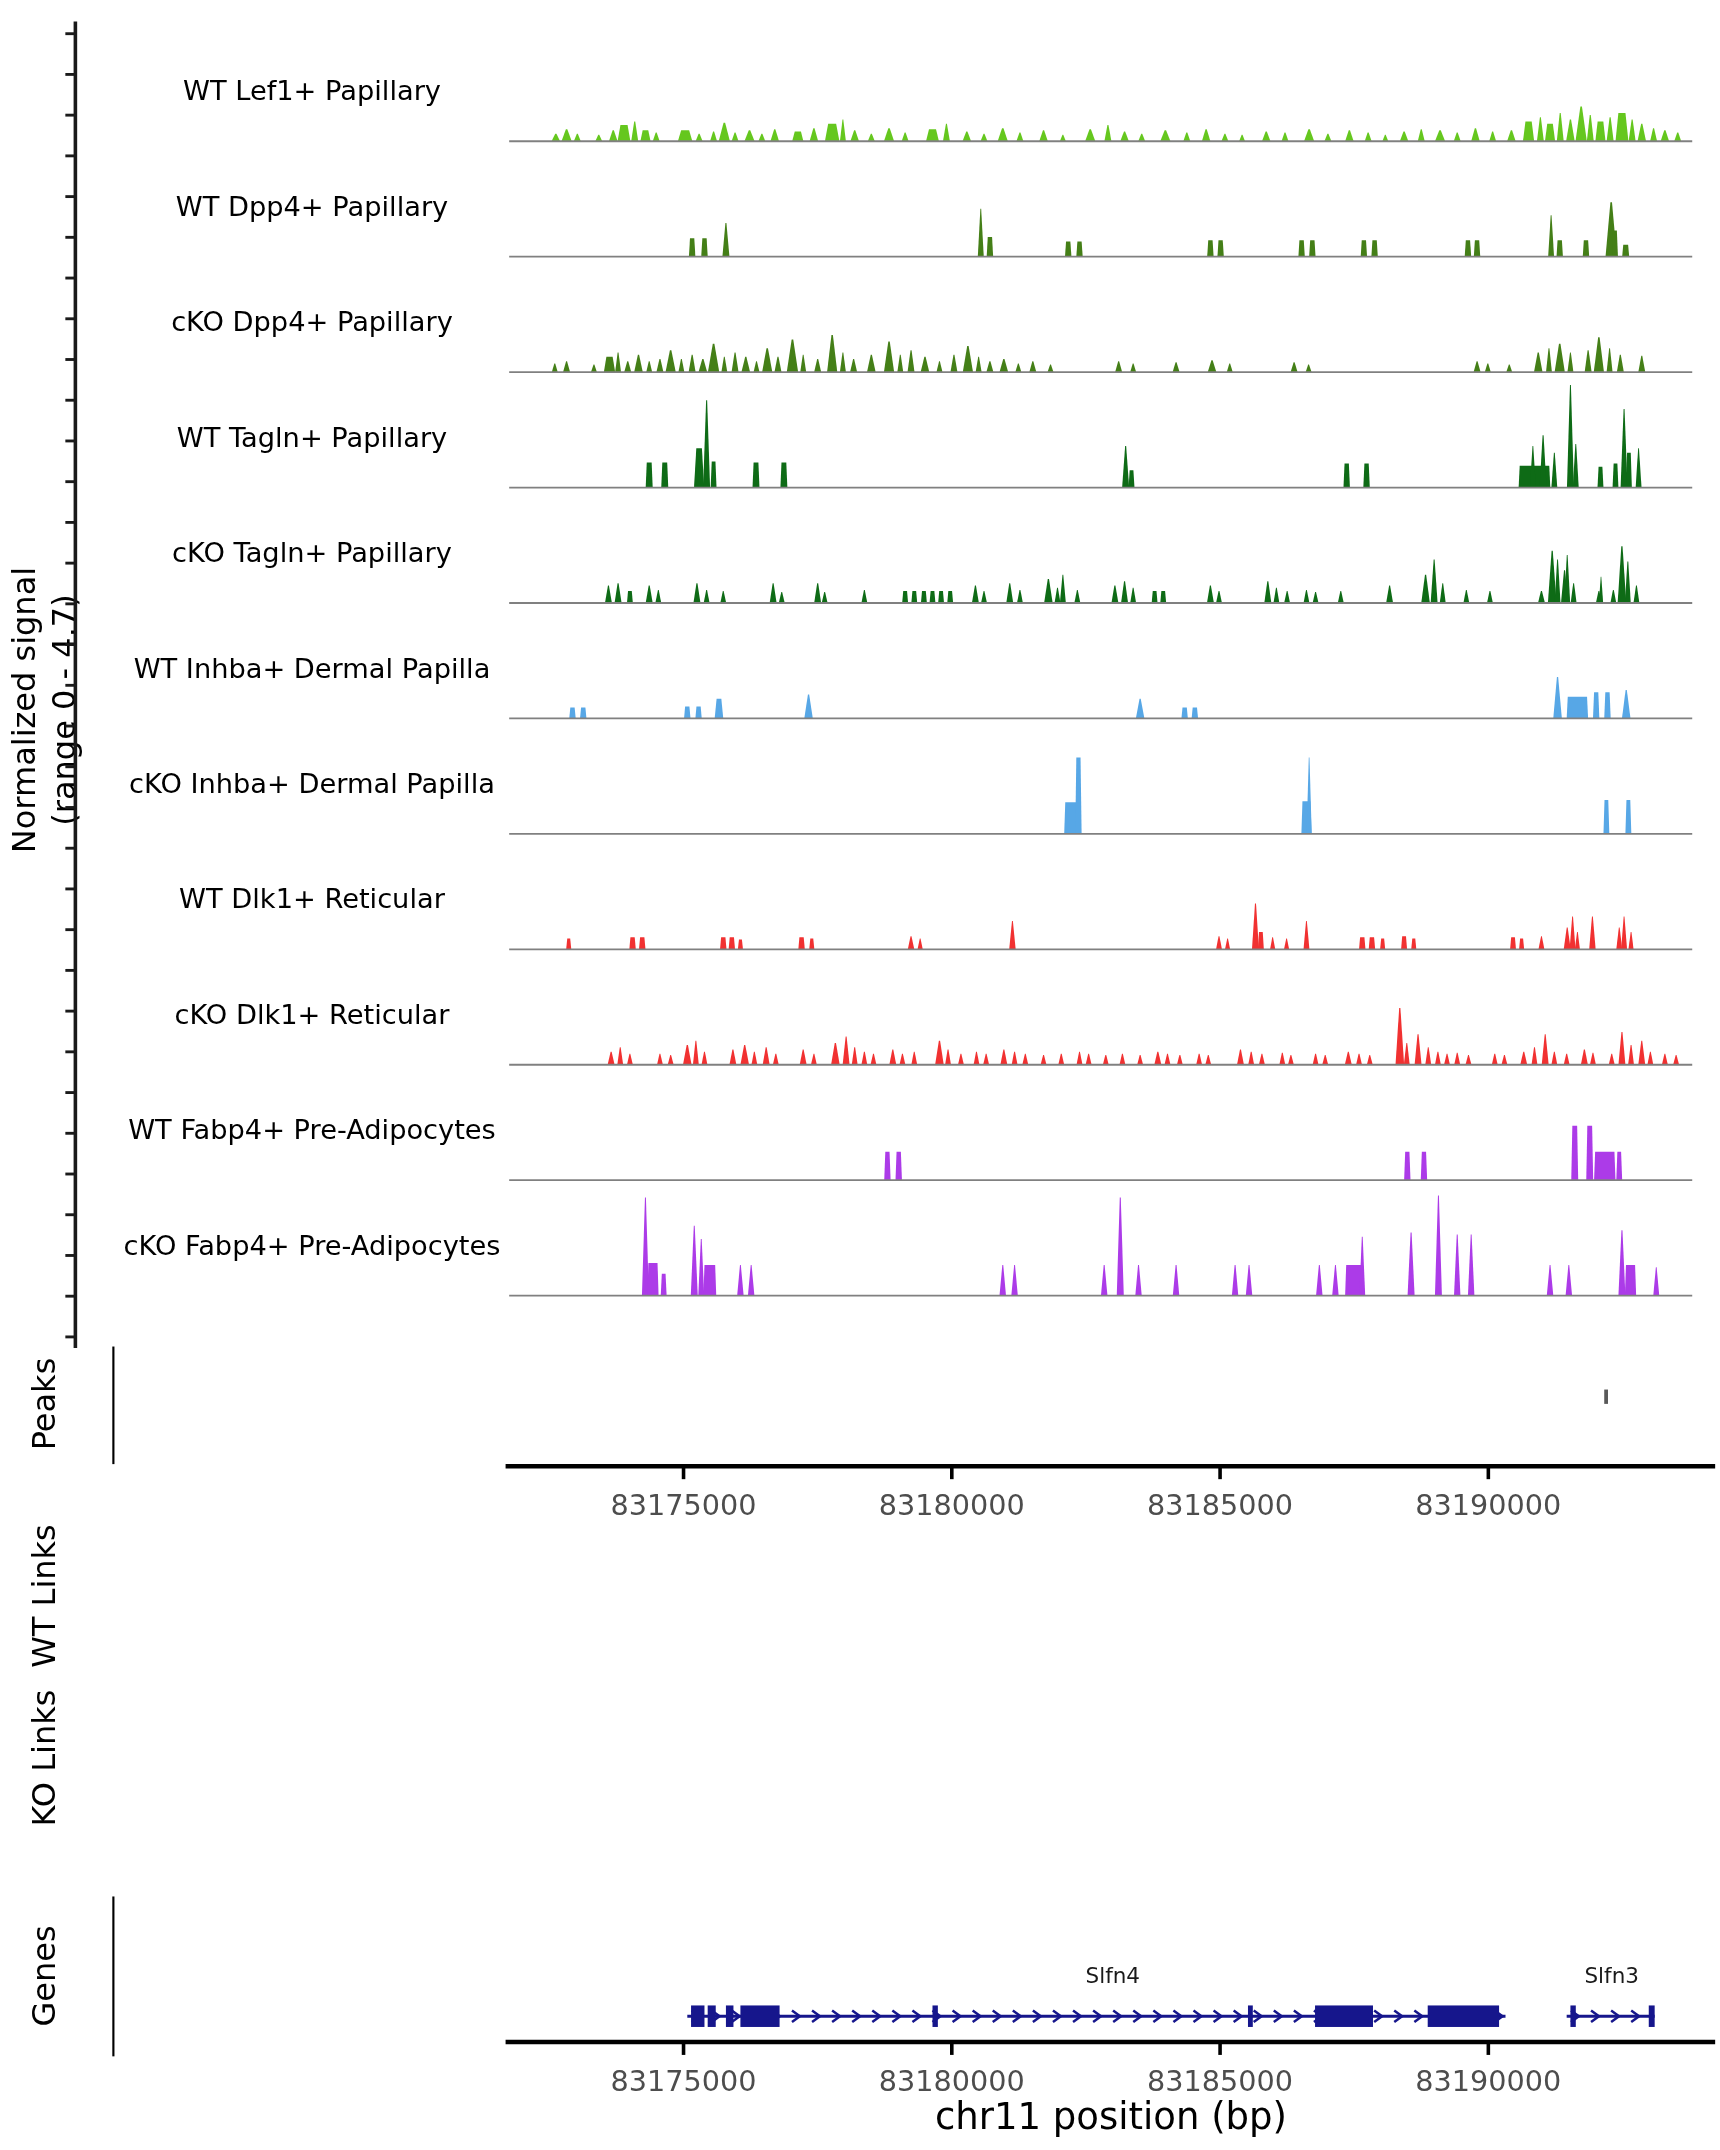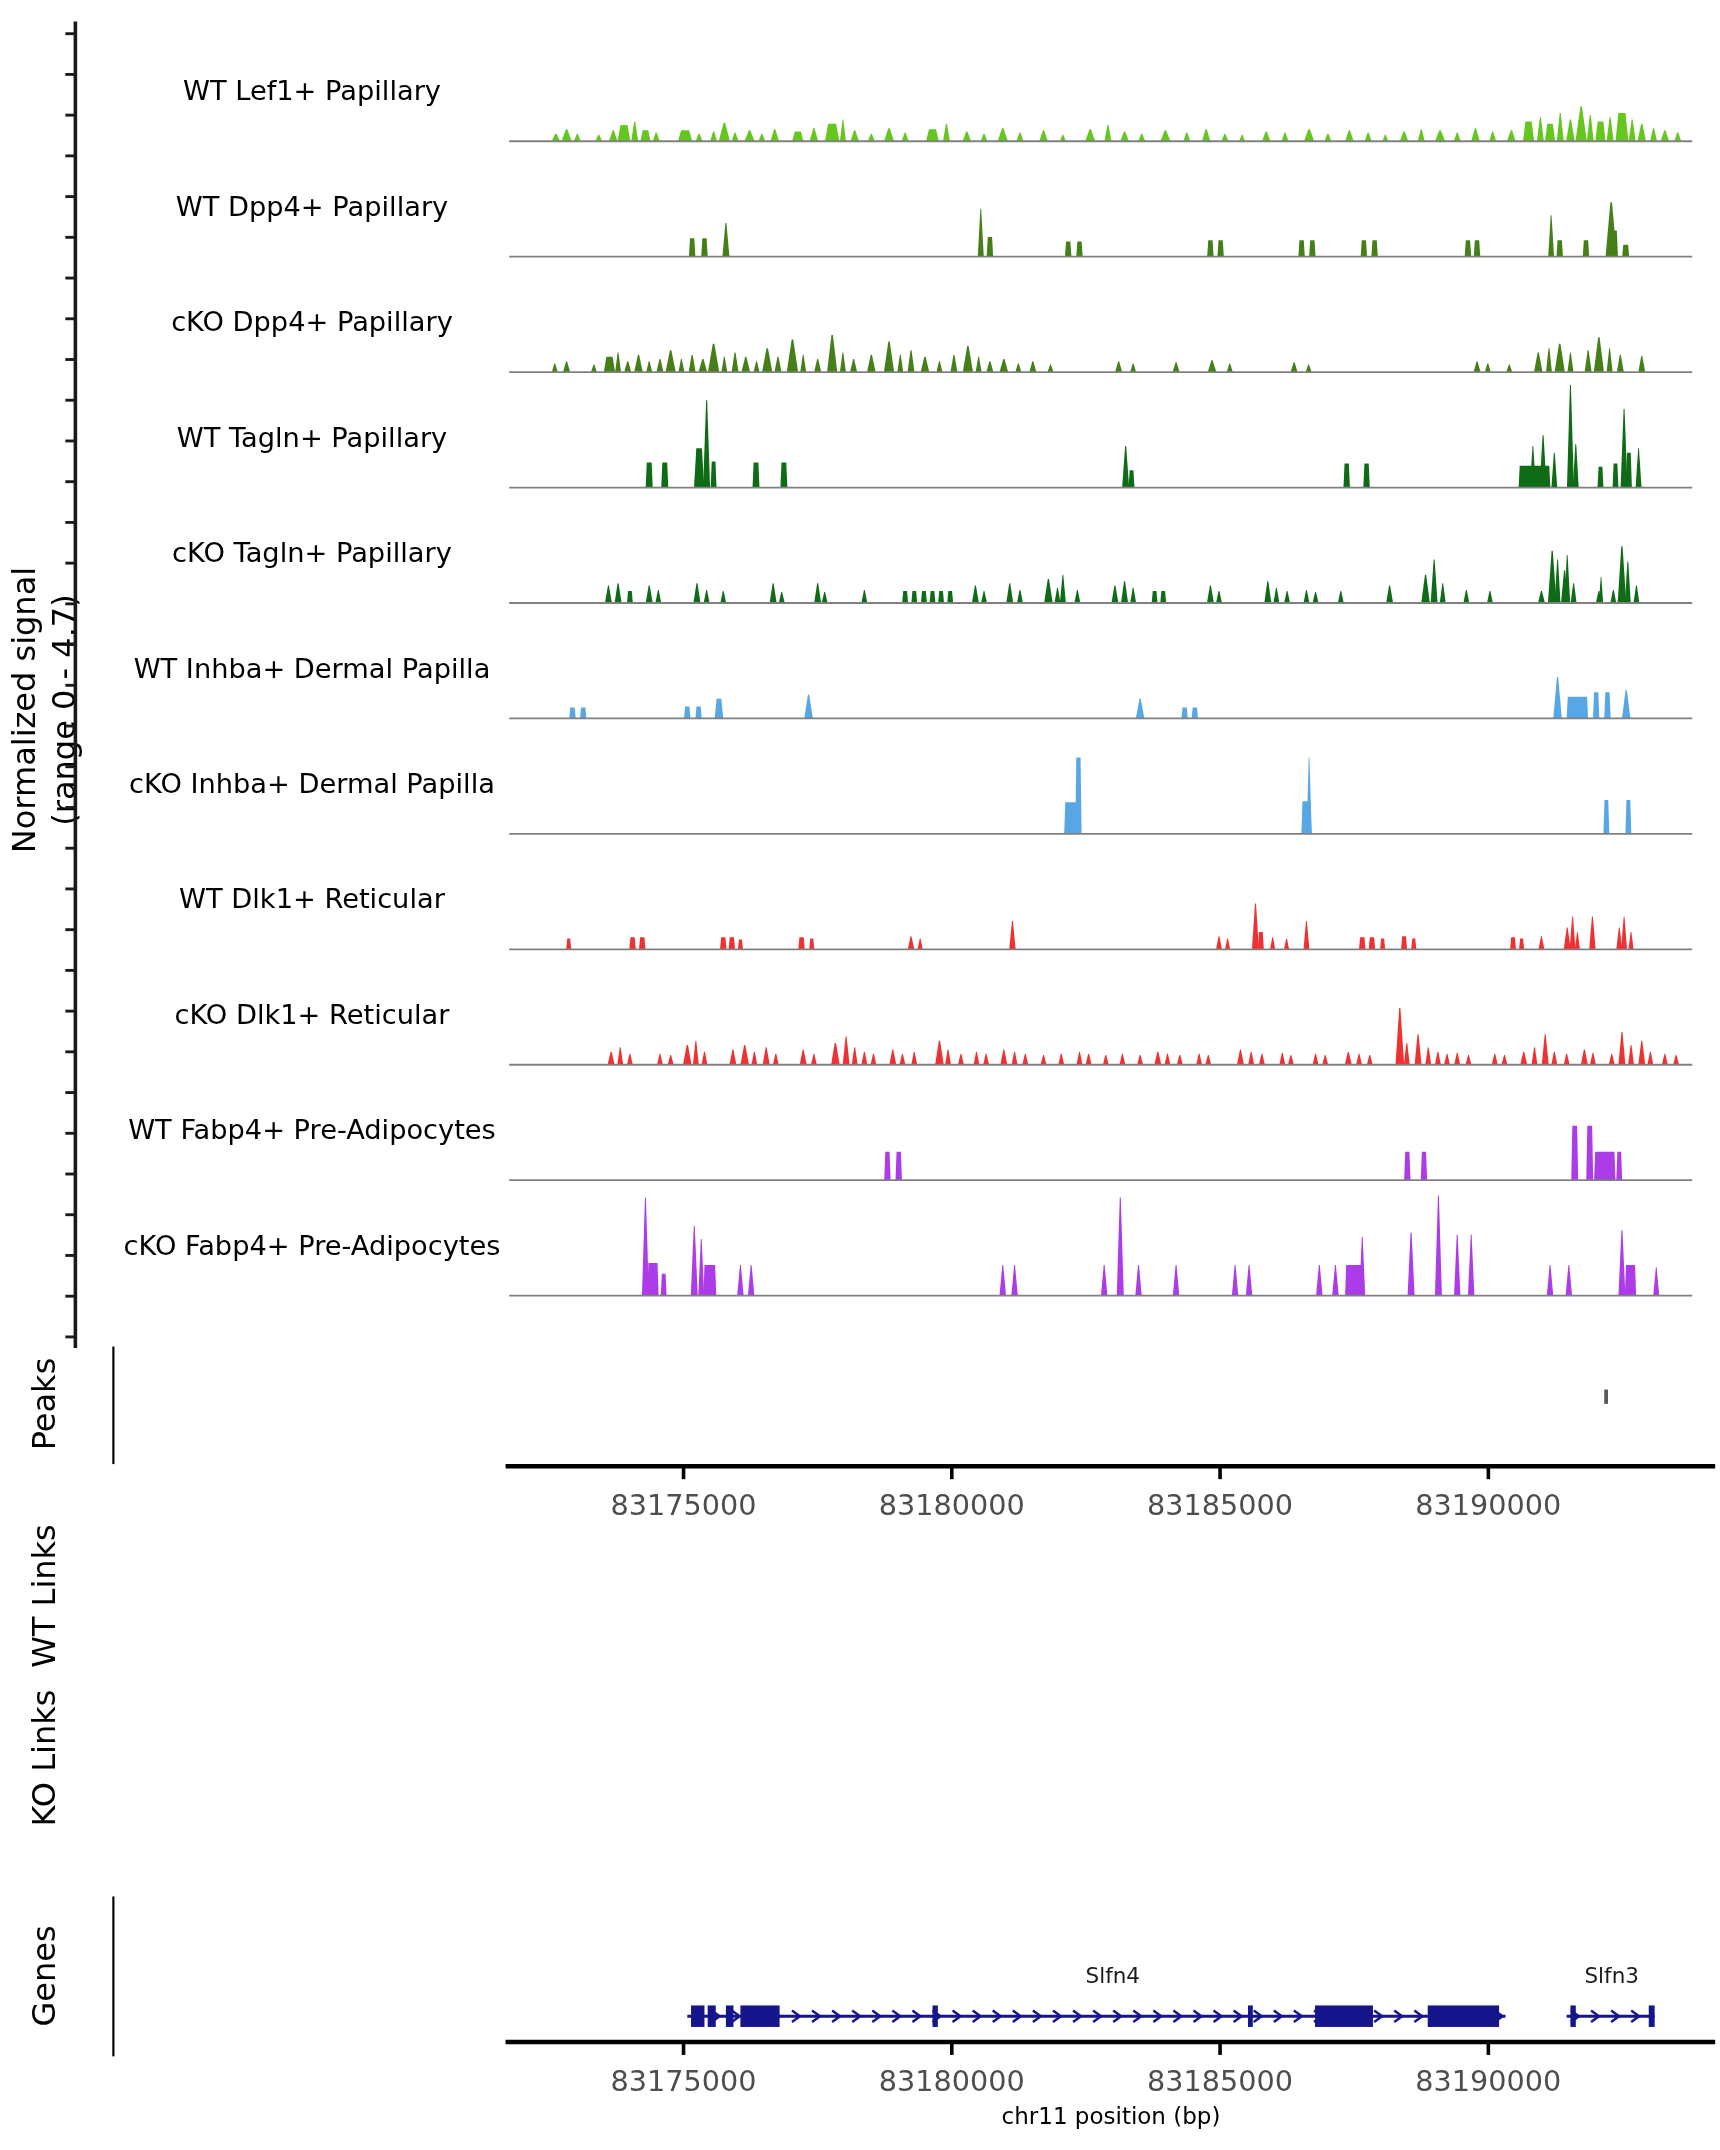--- a/index.html
+++ b/index.html
@@ -2,21 +2,21 @@
 <html style="font-size:11.5px"><head>
 <meta charset="utf-8">
 <style>
   html,body{margin:0;padding:0;background:#ffffff;}
   .fig{position:relative;width:1721px;height:2151px;background:#ffffff;
        font-family:"DejaVu Sans","Liberation Sans",sans-serif;overflow:hidden;}
   .rot{position:absolute;transform:translate(-50%,-50%) rotate(-90deg);
        white-space:nowrap;color:#000;}
   .ylab{font-size:32px;text-align:center;line-height:1.25;}
   .sec{font-size:32px;}
-  .xtitle{position:absolute;transform:translate(-50%,-50%);font-size:23px;color:#000;white-space:nowrap;}
+  .xtitle{position:absolute;transform:translate(-50%,-50%);font-size:37px;color:#000;white-space:nowrap;}
   svg text{font-family:"DejaVu Sans","Liberation Sans",sans-serif;}
 </style>
 </head>
 <body>
 
 <div class="fig">
   <div class="rot ylab" style="left:44px;top:710px;">
     <div>Normalized signal</div>
     <div>(range 0 - 4.7)</div>
   </div>

